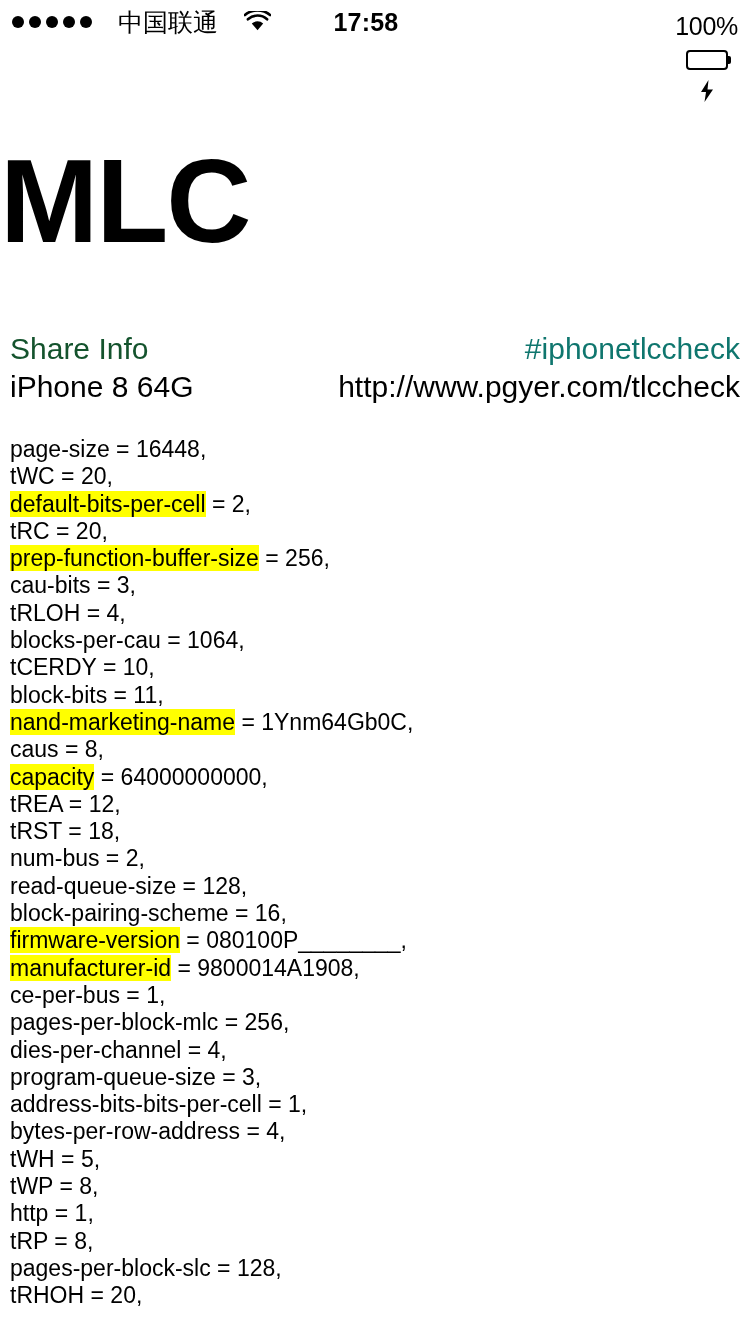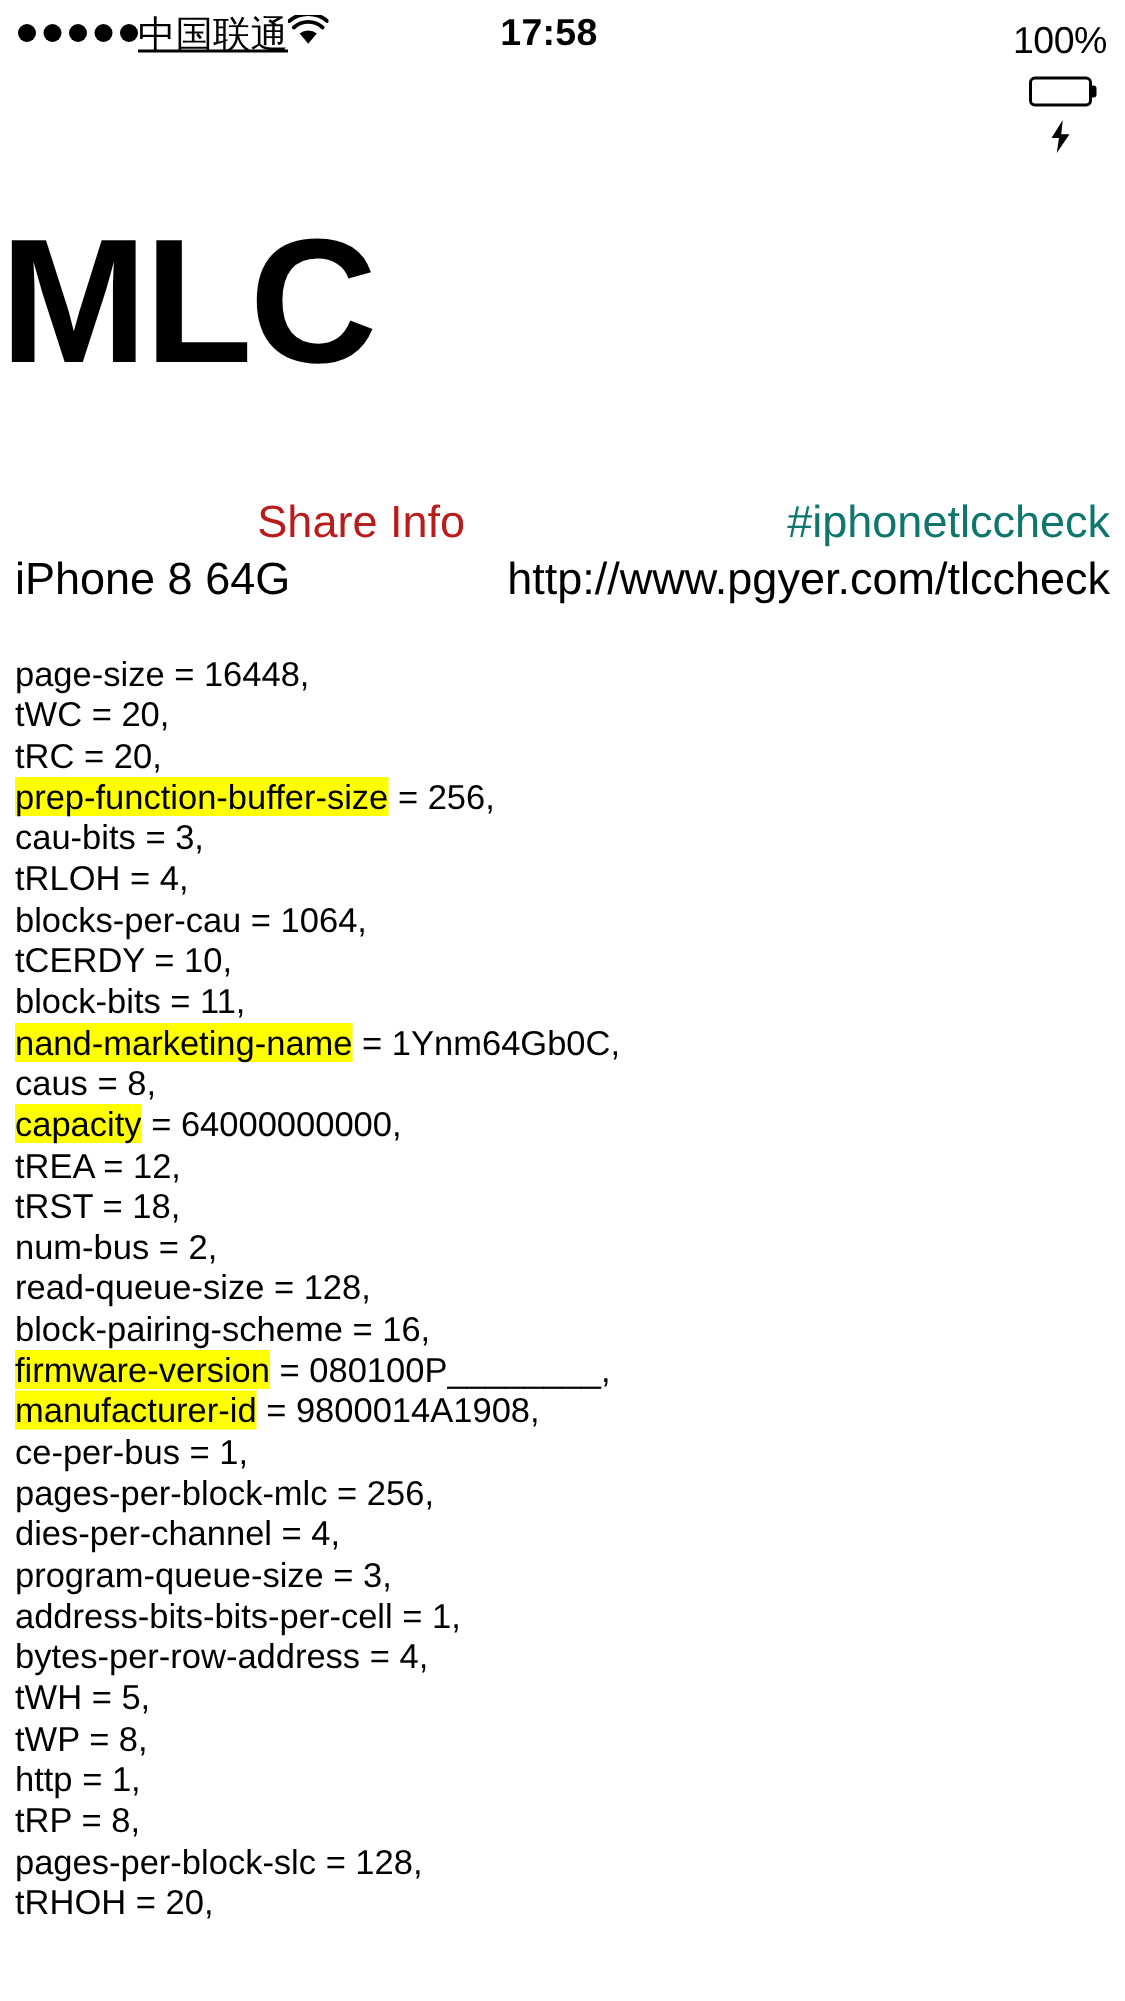--- a/index.html
+++ b/index.html
@@ -22,22 +22,21 @@
     display: flex;
     align-items: center;
     padding: 0 12px;
     box-sizing: border-box;
     position: relative;
     font-size: 25px;
   }
   .sb-left {
     display: flex;
     align-items: center;
-    gap: 0;
-    text-decoration: underline;
+    gap: 26px;
   }
   .signal-dots {
     display: flex;
     align-items: center;
     gap: 5px;
   }
   .dot {
     width: 12px;
     height: 12px;
     border-radius: 50%;
@@ -199,32 +198,33 @@
         <path d="M8.5 0 L1 12 L6 12 L4.5 22 L13 9.5 L7.5 9.5 Z" fill="#000"></path>
       </svg>
     </span>
   </div>
 </div>
 
 <h1 class="app-title">MLC</h1>
 
 <div class="info-block">
   <div class="info-row">
-    <span class="left-cell link-blue" style="color: #b91c1c; text-align: right;">Share Info</span>
+    <span class="left-cell link-blue" style="color: #14532d;">Share Info</span>
     <span class="right-cell link-blue" style="color: #0f766e;">#iphonetlccheck</span>
   </div>
   <div class="info-row">
     <span class="left-cell">iPhone 8 64G</span>
     <span class="right-cell">http://www.pgyer.com/tlccheck</span>
   </div>
 </div>
 
 <div class="prop-list" id="prop-list">
     <div class="prop-line"><span class="prop-key">page-size</span><span class="prop-val"> = 16448,</span></div>
     <div class="prop-line"><span class="prop-key">tWC</span><span class="prop-val"> = 20,</span></div>
+    <div class="prop-line"><span class="prop-key hl">default-bits-per-cell</span><span class="prop-val"> = 2,</span></div>
     <div class="prop-line"><span class="prop-key">tRC</span><span class="prop-val"> = 20,</span></div>
     <div class="prop-line"><span class="prop-key hl">prep-function-buffer-size</span><span class="prop-val"> = 256,</span></div>
     <div class="prop-line"><span class="prop-key">cau-bits</span><span class="prop-val"> = 3,</span></div>
     <div class="prop-line"><span class="prop-key">tRLOH</span><span class="prop-val"> = 4,</span></div>
     <div class="prop-line"><span class="prop-key">blocks-per-cau</span><span class="prop-val"> = 1064,</span></div>
     <div class="prop-line"><span class="prop-key">tCERDY</span><span class="prop-val"> = 10,</span></div>
     <div class="prop-line"><span class="prop-key">block-bits</span><span class="prop-val"> = 11,</span></div>
     <div class="prop-line"><span class="prop-key hl">nand-marketing-name</span><span class="prop-val"> = 1Ynm64Gb0C,</span></div>
     <div class="prop-line"><span class="prop-key">caus</span><span class="prop-val"> = 8,</span></div>
     <div class="prop-line"><span class="prop-key hl">capacity</span><span class="prop-val"> = 64000000000,</span></div>

